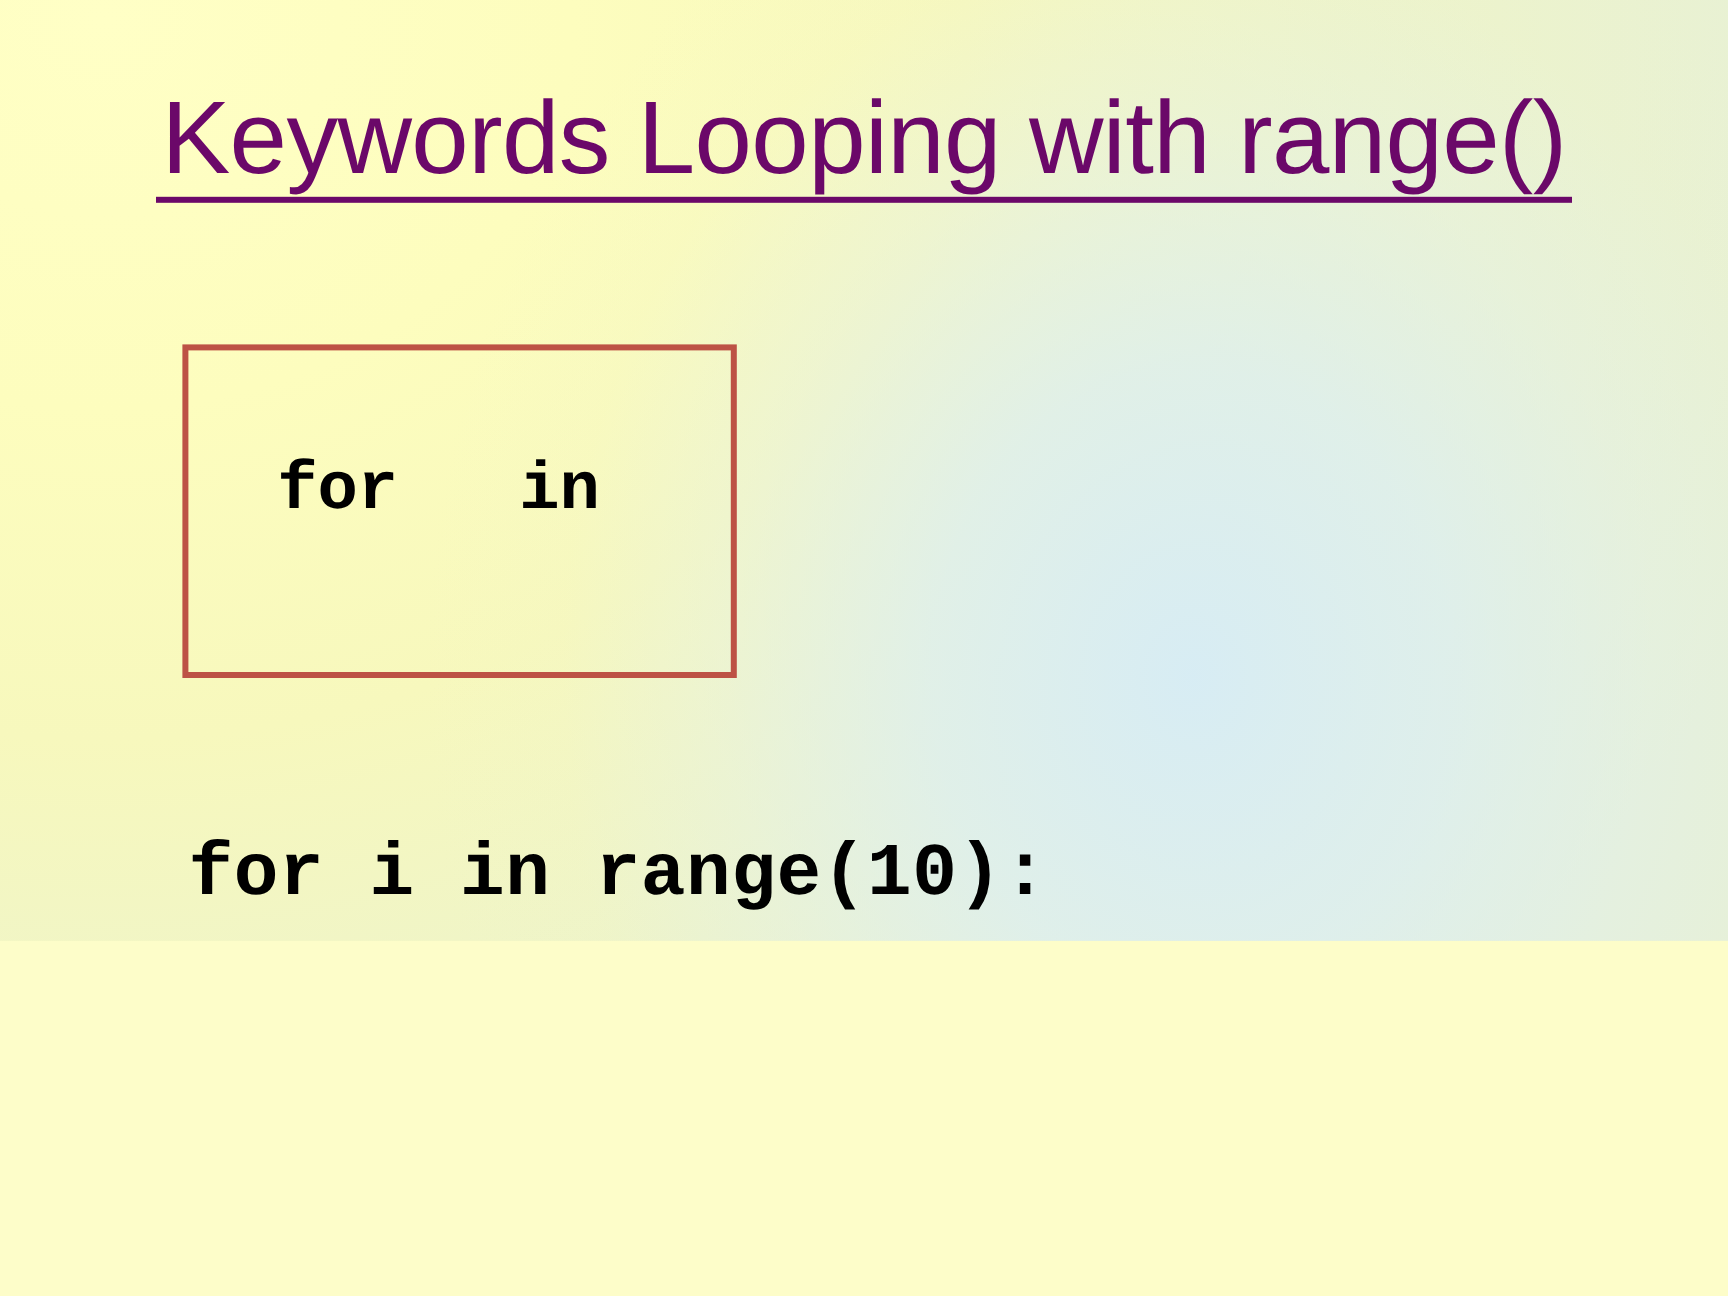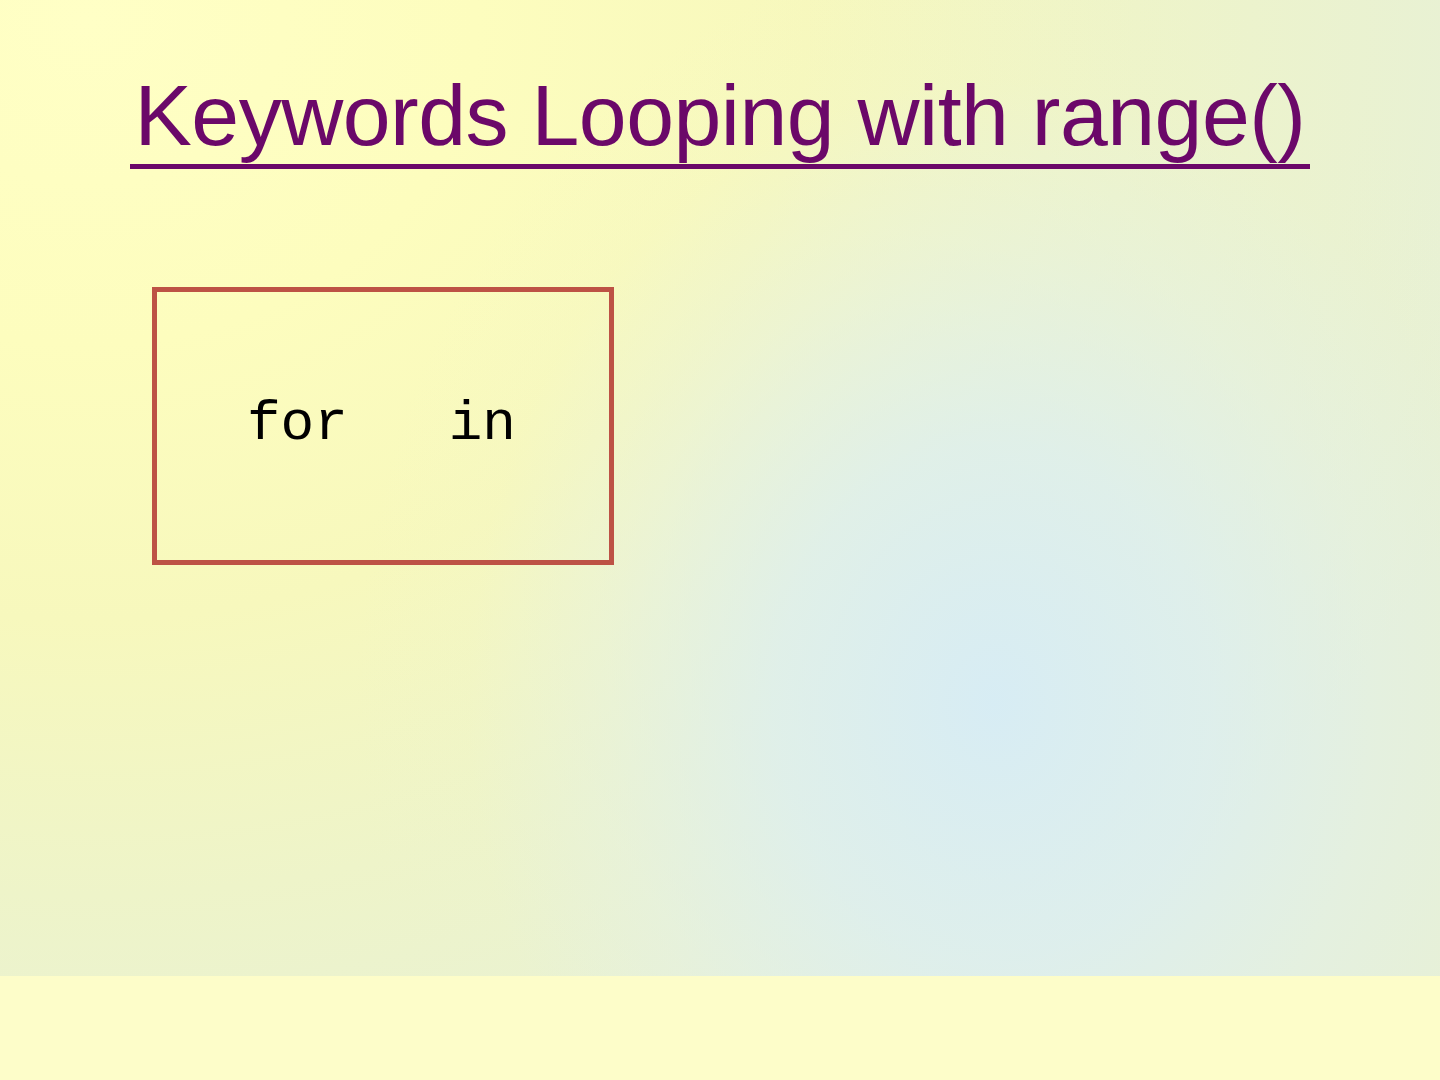--- a/index.html
+++ b/index.html
@@ -13,21 +13,21 @@
 
   body {
     font-family: "Liberation Sans", sans-serif;
     background-color: #fdfdc9;
   }
 
   
   .slide {
     position: relative;
     width: 1440px;
-    height: 976px;
+    height: 784px;
     overflow: hidden;
     background-color: #fbfbbf;
     background-image:
       radial-gradient(ellipse 640px 760px at 69% 72%,
           rgba(214, 236, 246, 0.95) 0%,
           rgba(219, 238, 243, 0.75) 34%,
           rgba(226, 240, 233, 0.42) 60%,
           rgba(236, 243, 207, 0.12) 82%,
           rgba(250, 250, 190, 0.0) 100%),
       radial-gradient(ellipse 1500px 1250px at 6% 2%,
@@ -70,24 +70,24 @@
     height: 278px;
     box-sizing: border-box;
     border: 5px solid #bd5245;
     background: transparent;
   }
 
   .keyword-box-text {
     position: absolute;
     left: 74px;
     top: 88px;
-    margin: 16px;
+    margin: 0;
     font-family: "Liberation Mono", "DejaVu Sans Mono", monospace;
     font-size: 56px;
-    font-weight: normal;
+    font-weight: bold;
     line-height: 1.0;
     color: #000000;
     white-space: pre;
     letter-spacing: 0px;
   }
 
   
   .code-list {
     position: absolute;
     left: 157px;
@@ -120,15 +120,16 @@
 
   <div class="title-block">
     <h1 class="slide-title">Keywords Looping with range()</h1>
   </div>
 
   <div class="keyword-box">
     <p class="keyword-box-text">for   in</p>
   </div>
 
   <ul class="code-list">
+    <li class="code-line">for i in range(10):</li>
   </ul>
 
 </div>
 
 </body></html>

